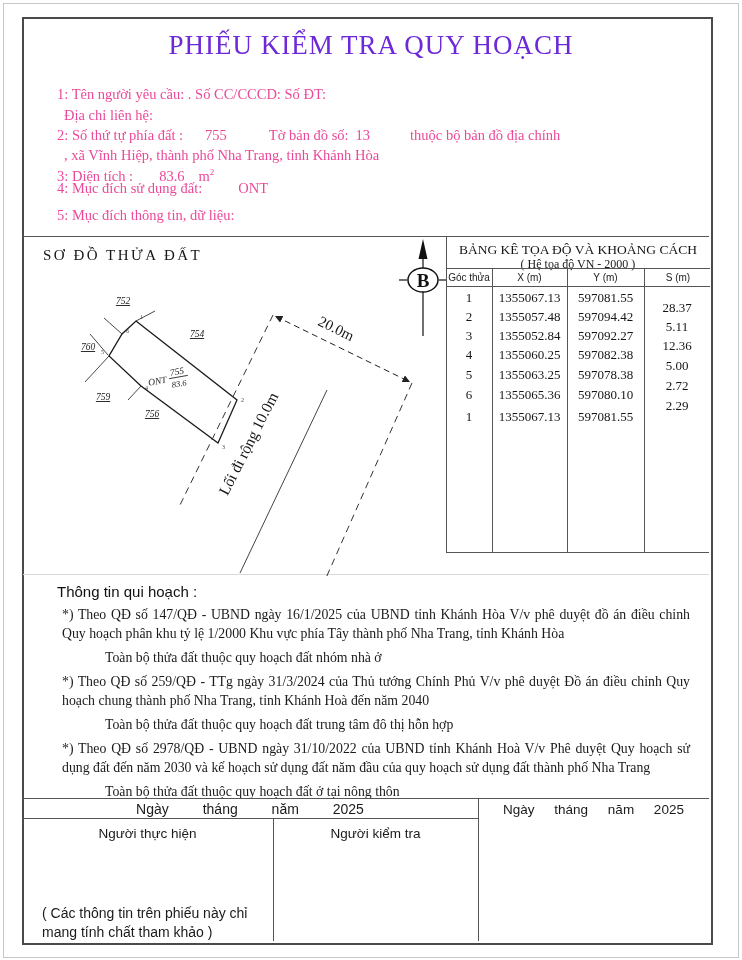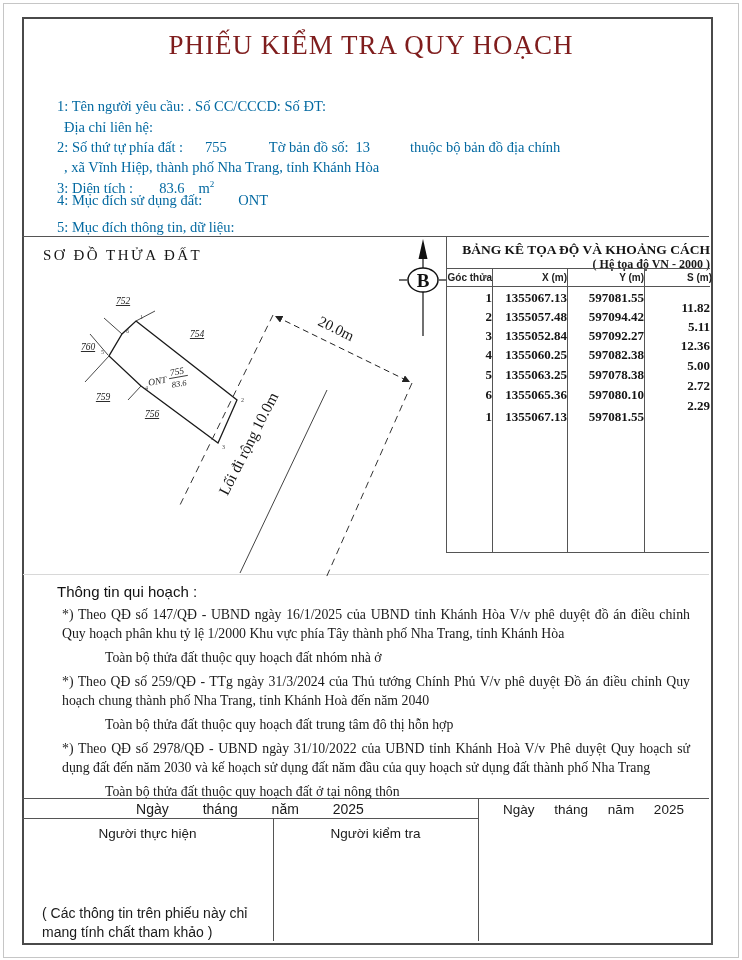--- a/index.html
+++ b/index.html
@@ -7,27 +7,27 @@
         font-family:"Liberation Serif",serif;color:#1c1c1c;}
   .scan-edge{position:absolute;left:3px;top:3px;width:734px;height:953px;border:1px solid #c6c6c6;}
   .main-border{position:absolute;left:22px;top:17px;width:687px;height:924px;border:2px solid #4a4a4a;}
   .hline{position:absolute;background:#555;height:1.4px;}
   .vline{position:absolute;background:#555;width:1.4px;}
   .faint{background:#d8d8d8;height:1px;}
   .serif{font-family:"Liberation Serif",serif;}
   .sans{font-family:"Liberation Sans",sans-serif;}
   .abs{position:absolute;}
   .ctr{text-align:center;}
-  #doc-title{left:24px;top:30px;width:694px;text-align:center;font-size:27px;letter-spacing:1px;color:#7f1d1d;}
-  .info-line{font-size:14.5px;white-space:nowrap;color:#0369a1;margin-top:12px;}
+  #doc-title{left:24px;top:30px;width:694px;text-align:center;font-size:27px;letter-spacing:1px;color:#6d28d9;}
+  .info-line{font-size:14.5px;white-space:nowrap;color:#ec4899;}
   .tbl-title{font-size:13.5px;color:#151515;}
   .tbl-sub{font-size:12px;color:#1a1a1a;}
   .tbl-h{font-size:10px;color:#222;}
   .tbl-c{font-size:13px;color:#151515;}
-  .cellc{position:absolute;text-align:right;font-weight:bold;}
+  .cellc{position:absolute;text-align:center;}
   .plan{position:absolute;left:57px;top:583px;width:638px;}
   .plan h3{margin:0 0 5px 0;font-family:"Liberation Sans",sans-serif;font-size:15px;font-weight:400;color:#111;}
   .plan p{margin:5px;font-size:13.8px;line-height:19px;text-align:justify;color:#1a1a1a;}
   .plan p.note{padding-left:48px;margin:2px 0 5px 0;text-align:left;}
   .sig{font-family:"Liberation Sans",sans-serif;color:#1a1a1a;}
   sup{font-size:9px;}
 </style>
 </head>
 <body>
 
@@ -153,21 +153,21 @@
     <div class="cellc tbl-c" style="left:121px;top:129px;width:77px;">597078.38</div>
 
     <div class="cellc tbl-c" style="left:0;top:149px;width:46px;">6</div>
     <div class="cellc tbl-c" style="left:46px;top:149px;width:75px;">1355065.36</div>
     <div class="cellc tbl-c" style="left:121px;top:149px;width:77px;">597080.10</div>
 
     <div class="cellc tbl-c" style="left:0;top:171px;width:46px;">1</div>
     <div class="cellc tbl-c" style="left:46px;top:171px;width:75px;">1355067.13</div>
     <div class="cellc tbl-c" style="left:121px;top:171px;width:77px;">597081.55</div>
 
-    <div class="cellc tbl-c" style="left:198px;top:62px;width:66px;">11.82</div>
+    <div class="cellc tbl-c" style="left:198px;top:62px;width:66px;">28.37</div>
     <div class="cellc tbl-c" style="left:198px;top:81px;width:66px;">5.11</div>
     <div class="cellc tbl-c" style="left:198px;top:100px;width:66px;">12.36</div>
     <div class="cellc tbl-c" style="left:198px;top:120px;width:66px;">5.00</div>
     <div class="cellc tbl-c" style="left:198px;top:140px;width:66px;">2.72</div>
     <div class="cellc tbl-c" style="left:198px;top:160px;width:66px;">2.29</div>
   </div>
 
   <div class="plan">
     <h3>Thông tin qui hoạch :</h3>
     <p>*) Theo QĐ số 147/QĐ - UBND ngày 16/1/2025 của UBND tỉnh Khánh Hòa V/v phê duyệt đồ án điều chỉnh Quy hoạch phân khu tỷ lệ 1/2000 Khu vực phía Tây thành phố Nha Trang, tỉnh Khánh Hòa</p>

